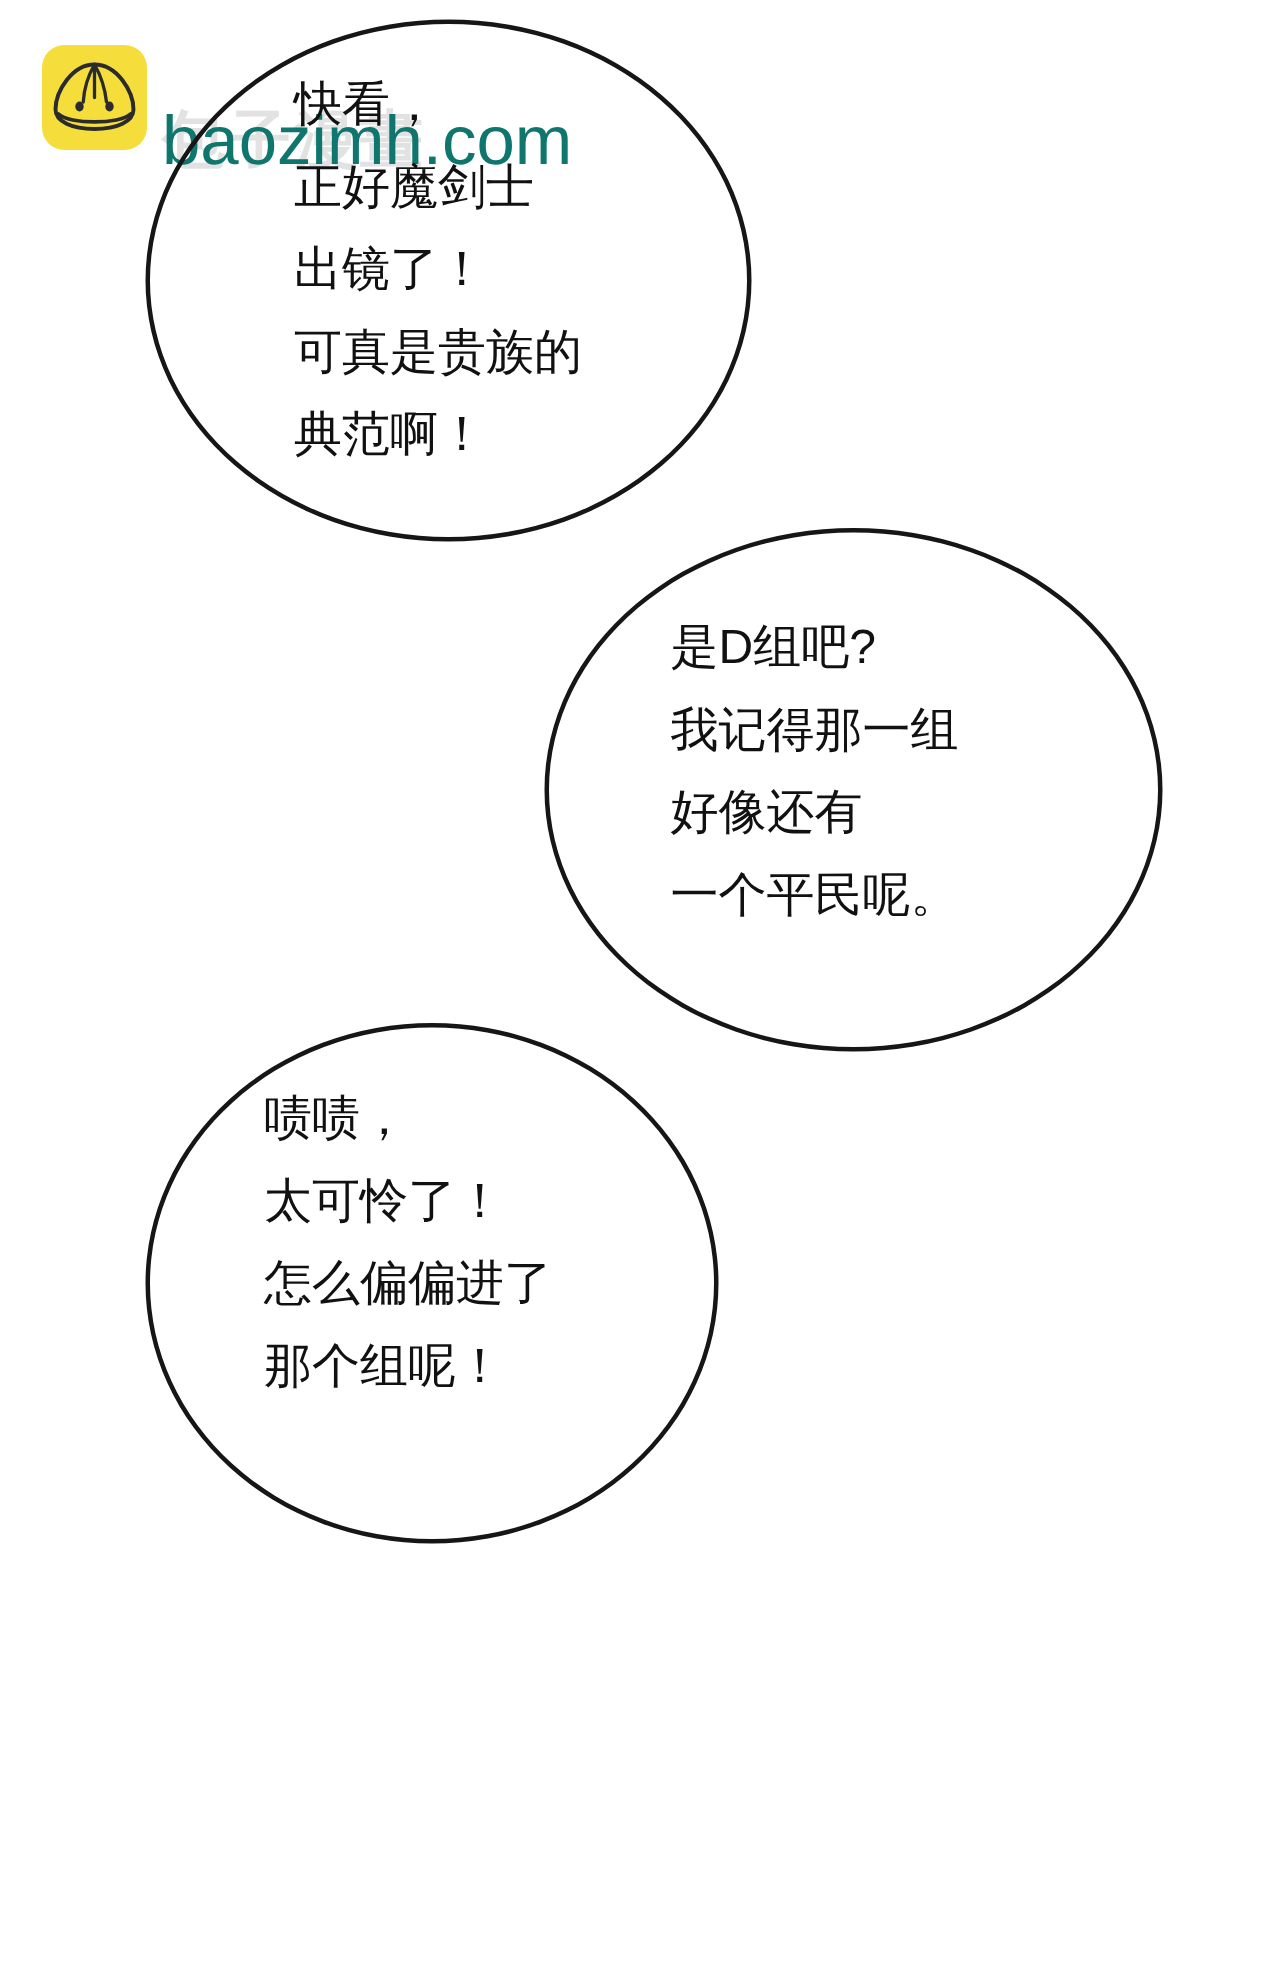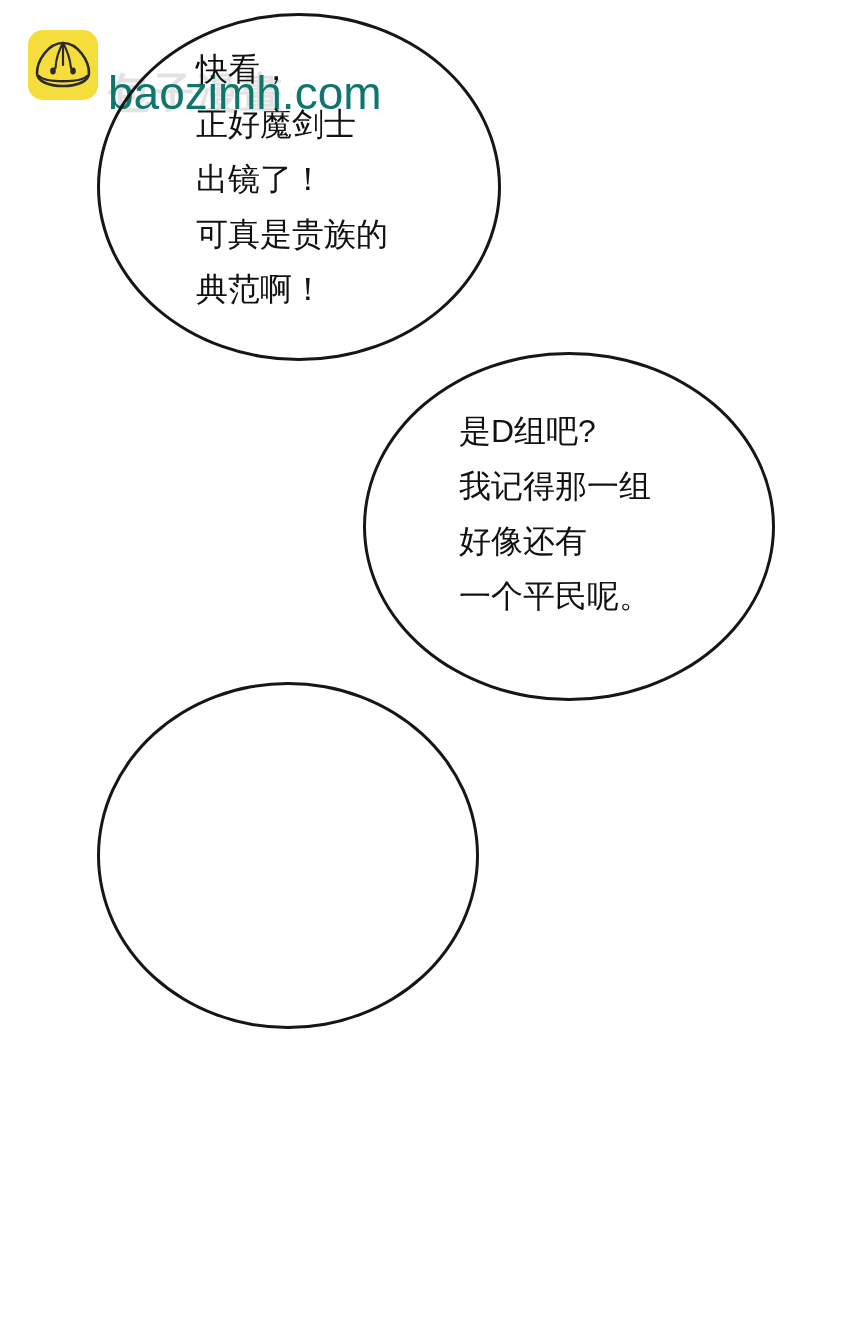--- a/index.html
+++ b/index.html
@@ -77,21 +77,21 @@
     color: #111111;
     font-weight: 400;
     white-space: pre;
     letter-spacing: 0px;
   }
 
   #bubble-1 { left: 97px;  top: 13px;  width: 404px; height: 348px; }
   #text-1   { left: 196px; top: 42px;  }
 
   #bubble-2 { left: 363px; top: 352px; width: 412px; height: 349px; }
-  #text-2   { left: 447px; top: 404px; margin-left: 12px; }
+  #text-2   { left: 447px; top: 404px; }
 
   #bubble-3 { left: 97px;  top: 682px; width: 382px; height: 347px; }
   #text-3   { left: 176px; top: 718px; }
 </style>
 </head>
 <body>
 
 <div id="page">
 
   <div class="logo">
@@ -123,14 +123,18 @@
 可真是贵族的
 典范啊！</div>
 
   <div class="bubble" id="bubble-2"></div>
   <div class="bubble-text" id="text-2">是D组吧?
 我记得那一组
 好像还有
 一个平民呢。</div>
 
   <div class="bubble" id="bubble-3"></div>
+  <div class="bubble-text" id="text-3">啧啧，
+太可怜了！
+怎么偏偏进了
+那个组呢！</div>
 
 </div>
 
 </body></html>

